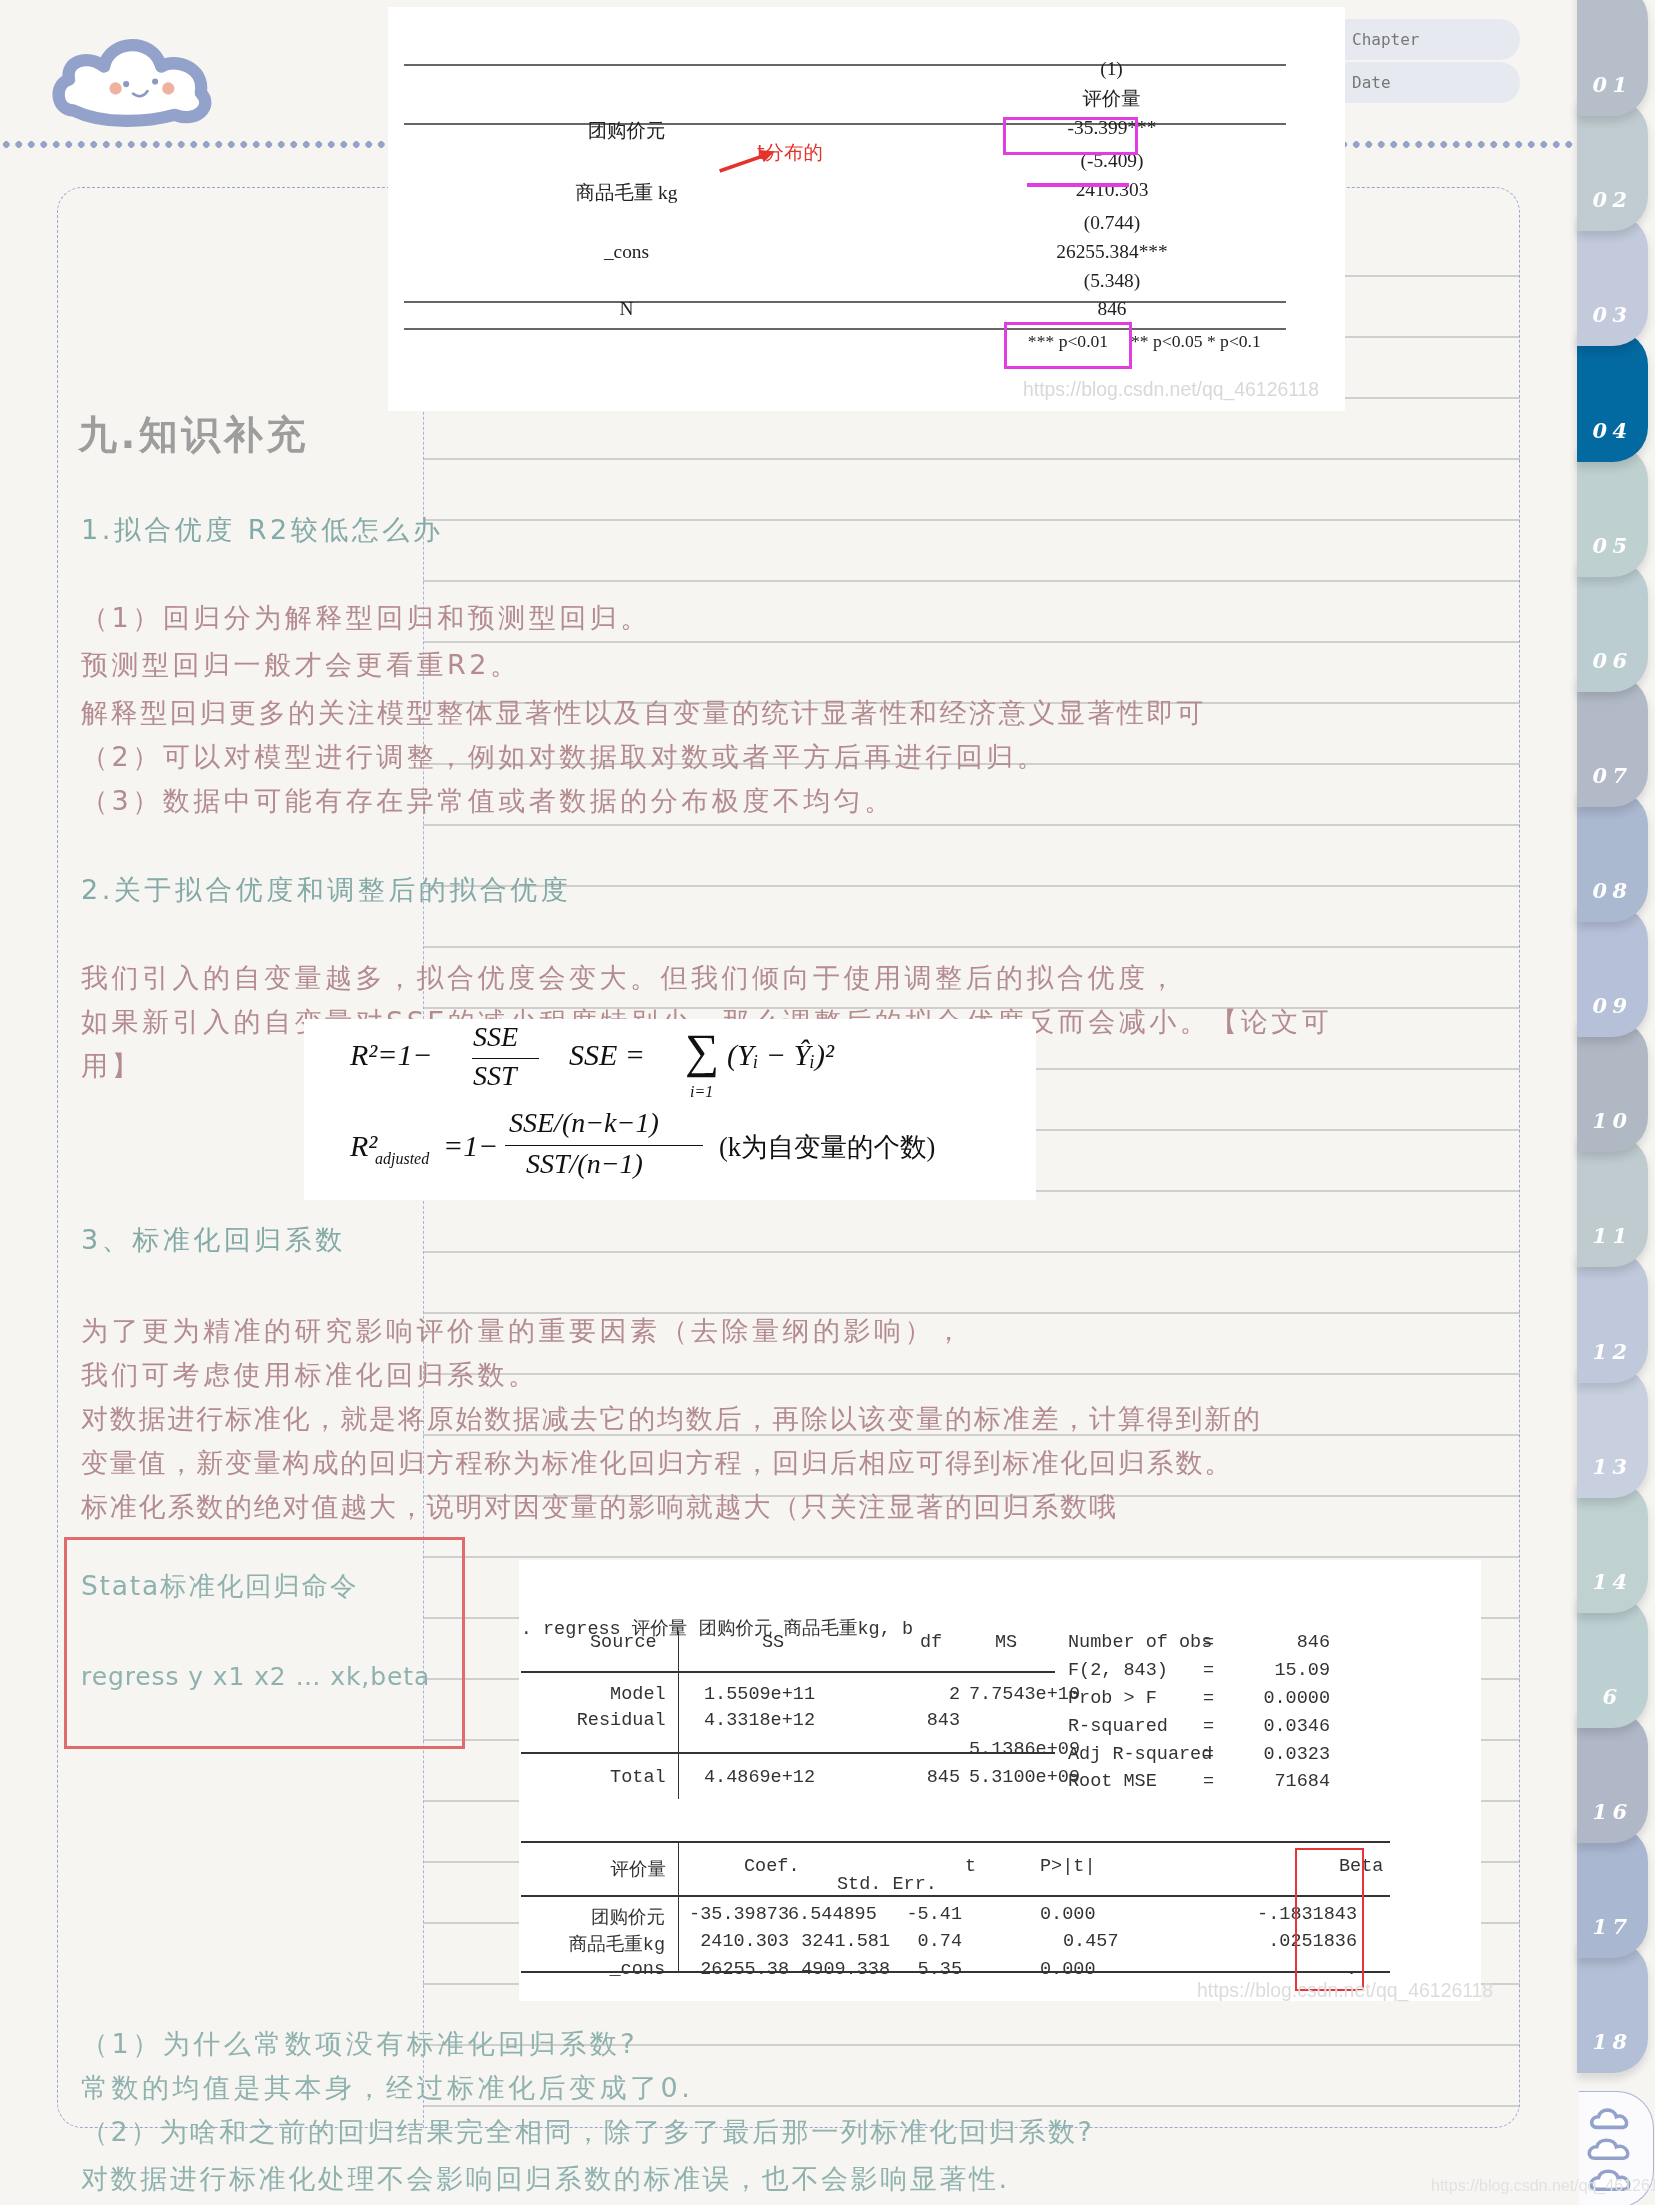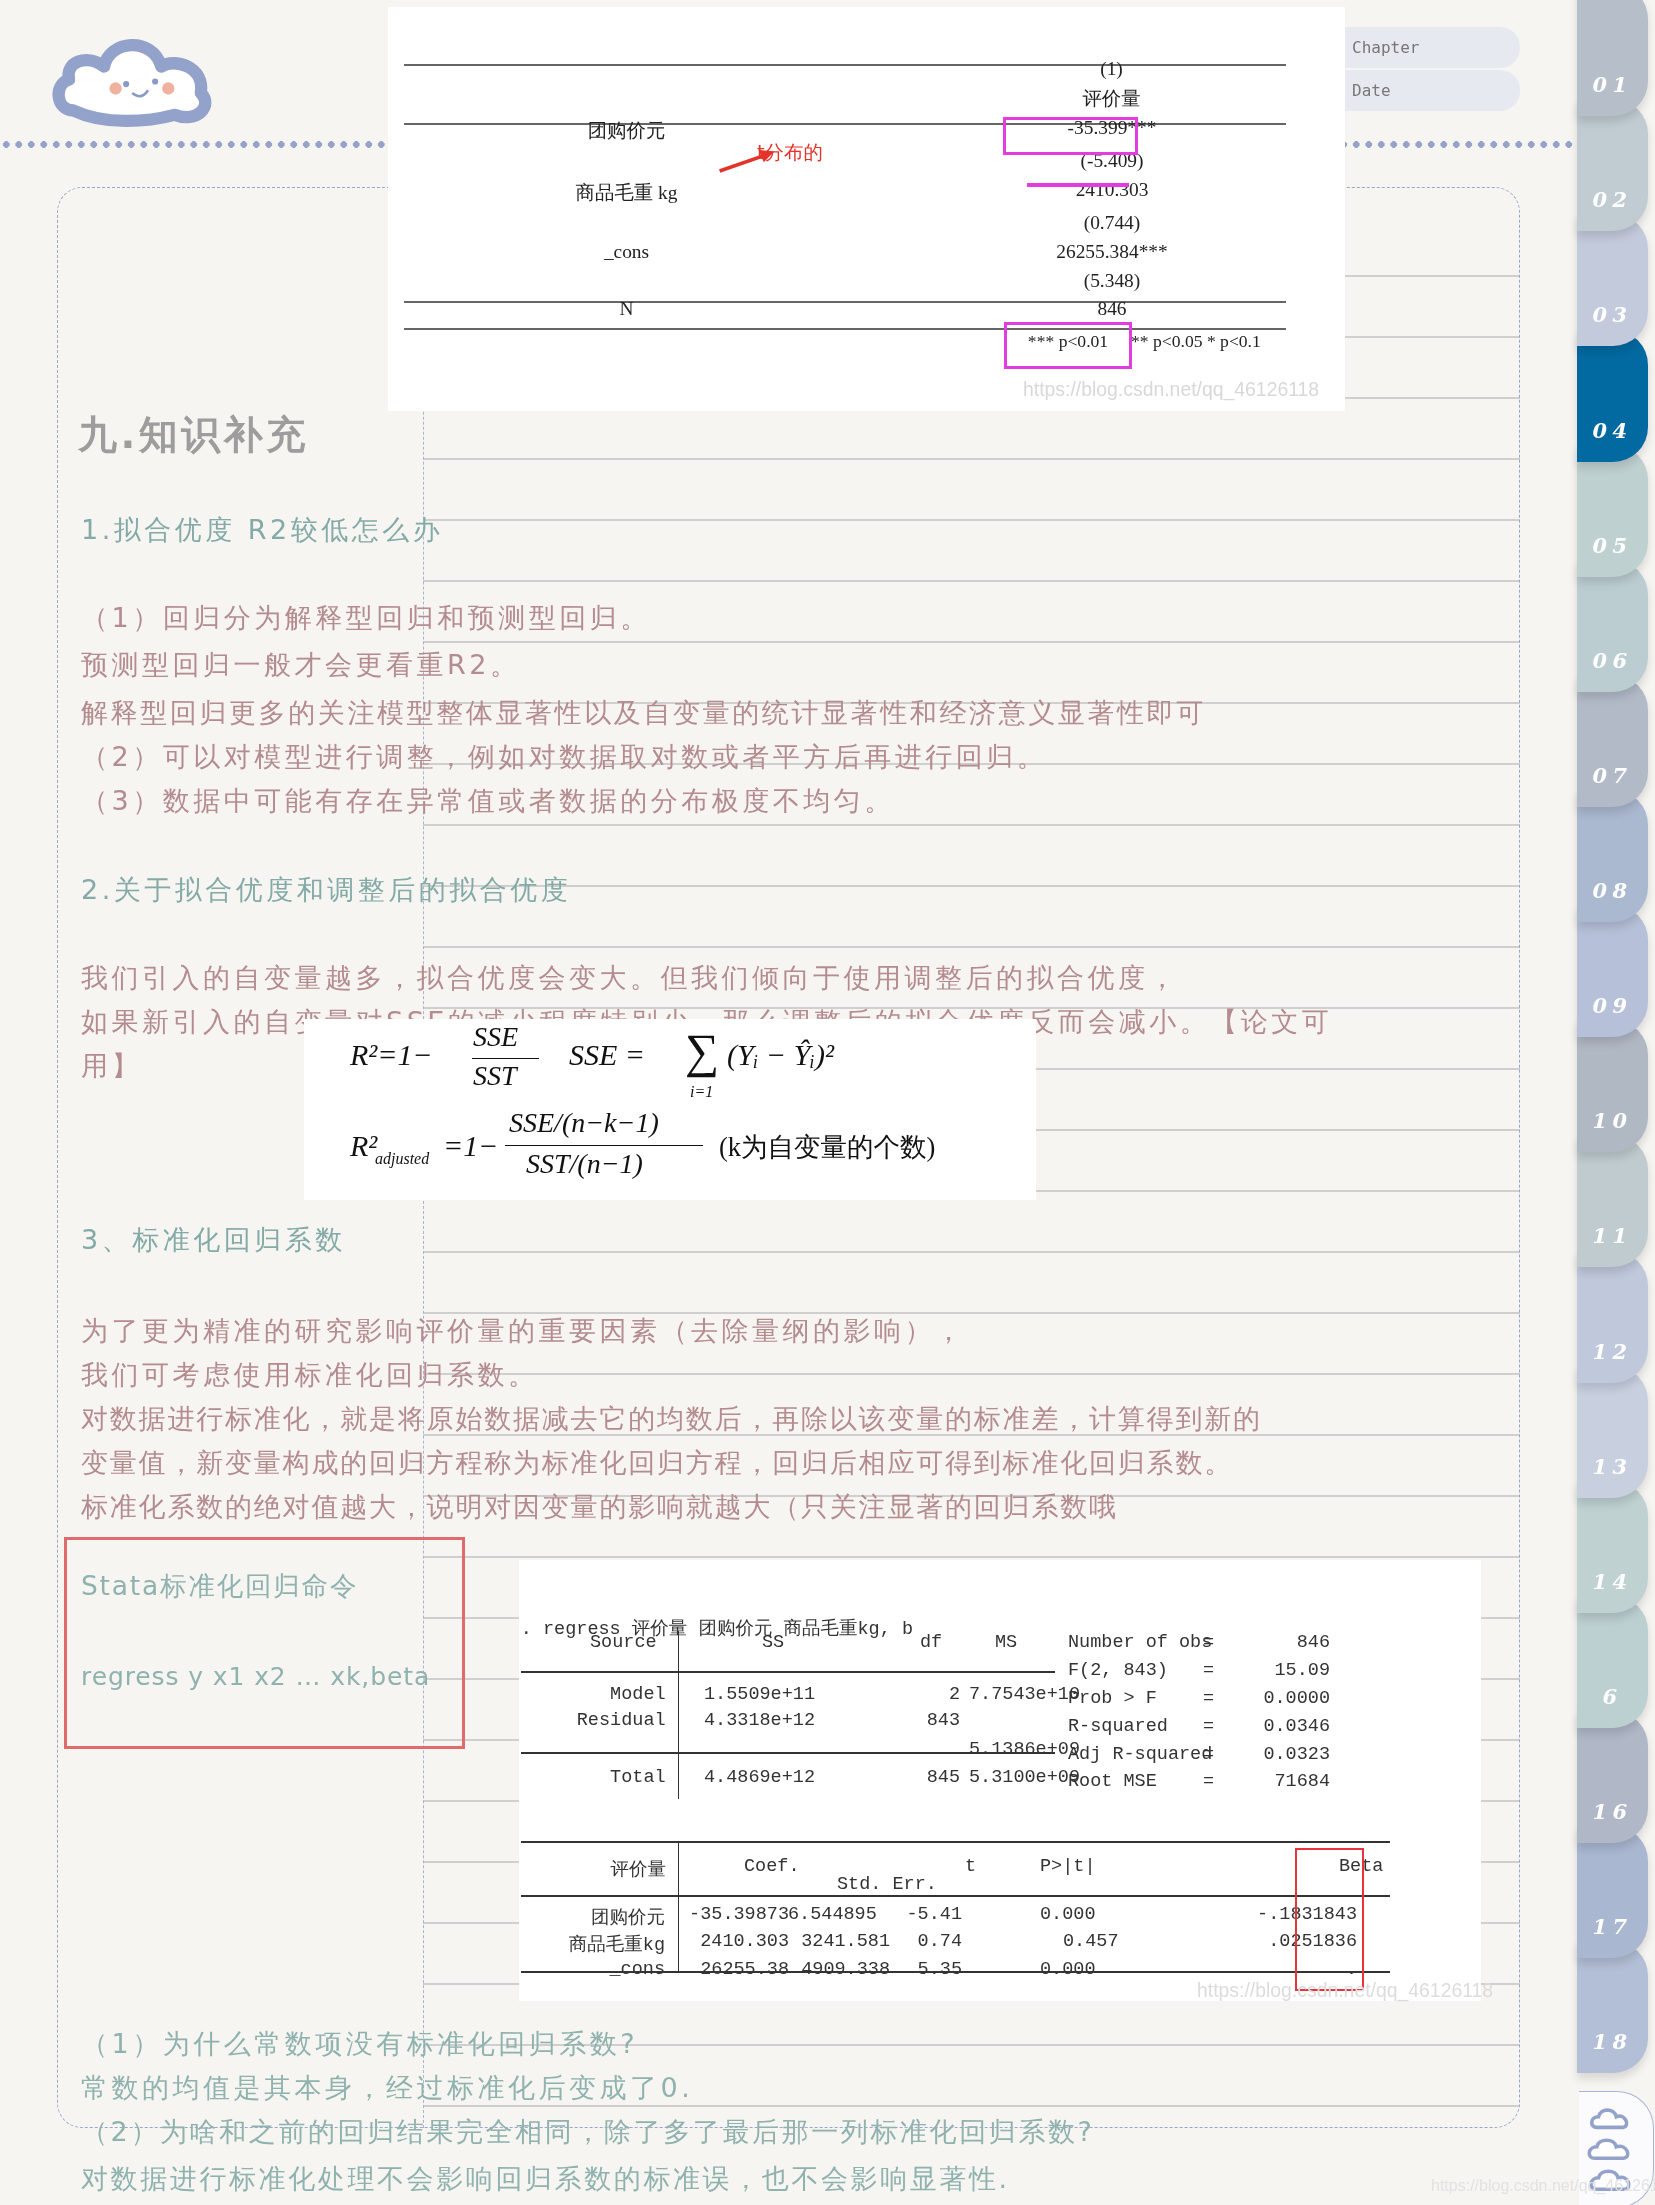--- a/index.html
+++ b/index.html
@@ -3,21 +3,21 @@
 <meta charset="utf-8">
 <style>
   html,body{margin:0;padding:0;}
   body{width:1655px;height:2206px;position:relative;overflow:hidden;background:#f6f5f2;font-family:"DejaVu Sans",sans-serif;}
   .abs{position:absolute;}
   
   .dots{position:absolute;top:141px;left:0;width:1579px;height:7px;background-image:radial-gradient(circle,#95a3c9 3.2px,transparent 3.5px);background-size:12.5px 7px;background-repeat:repeat-x;}
   
   .cloud{position:absolute;left:51px;top:26.5px;}
   
-  .pill{position:absolute;left:1328px;width:192px;height:41px;border-radius:20px;background:#e6eaf0;color:#777;font-family:"DejaVu Sans Mono",monospace;font-size:16px;line-height:41px;padding-left:24px;box-sizing:border-box;margin-top:8px;}
+  .pill{position:absolute;left:1328px;width:192px;height:41px;border-radius:20px;background:#e6eaf0;color:#777;font-family:"DejaVu Sans Mono",monospace;font-size:16px;line-height:41px;padding-left:24px;box-sizing:border-box;}
   
   .frame{position:absolute;left:57px;top:187px;width:1463px;height:1941px;border:1.8px dashed #98a6cc;border-radius:25px;box-sizing:border-box;}
   .ruled{position:absolute;left:423px;top:187px;width:1097px;height:1941px;background-image:repeating-linear-gradient(to bottom,transparent 0,transparent 59px,#cfcfcf 59px,#cfcfcf 61px);background-position:0 29px;}
   .margin-line{position:absolute;left:423px;top:187px;height:1941px;border-left:1.8px dashed #a9b4d5;}
   
   .tabs{position:absolute;left:1577px;top:0;width:78px;height:2206px;}
   .tab{position:absolute;left:0;width:71px;height:132px;border-radius:0 35px 35px 0;box-shadow:0 5.3px 8.8px rgba(0,0,0,0.12);display:flex;align-items:flex-end;justify-content:center;padding-bottom:19.4px;box-sizing:border-box;}
   .tab span{color:#fff;font-family:"DejaVu Serif",serif;font-style:italic;font-weight:bold;font-size:21px;letter-spacing:5.3px;}
   .tab-end{position:absolute;left:1579px;top:2091px;width:74px;height:115px;border:1.8px solid #a8b5d6;border-left:none;border-radius:0 37px 37px 0;background:#fbfbfd;}
   

